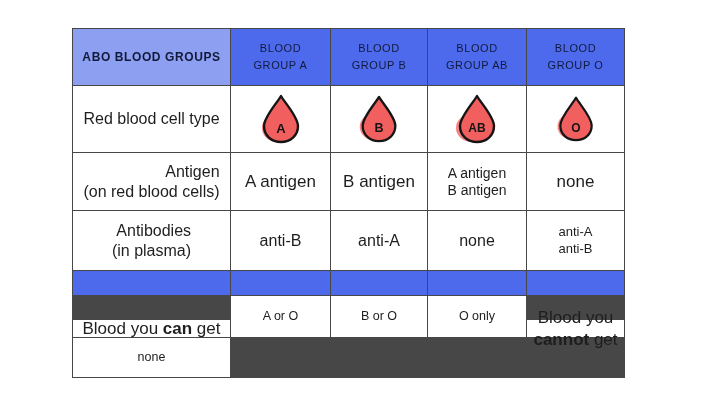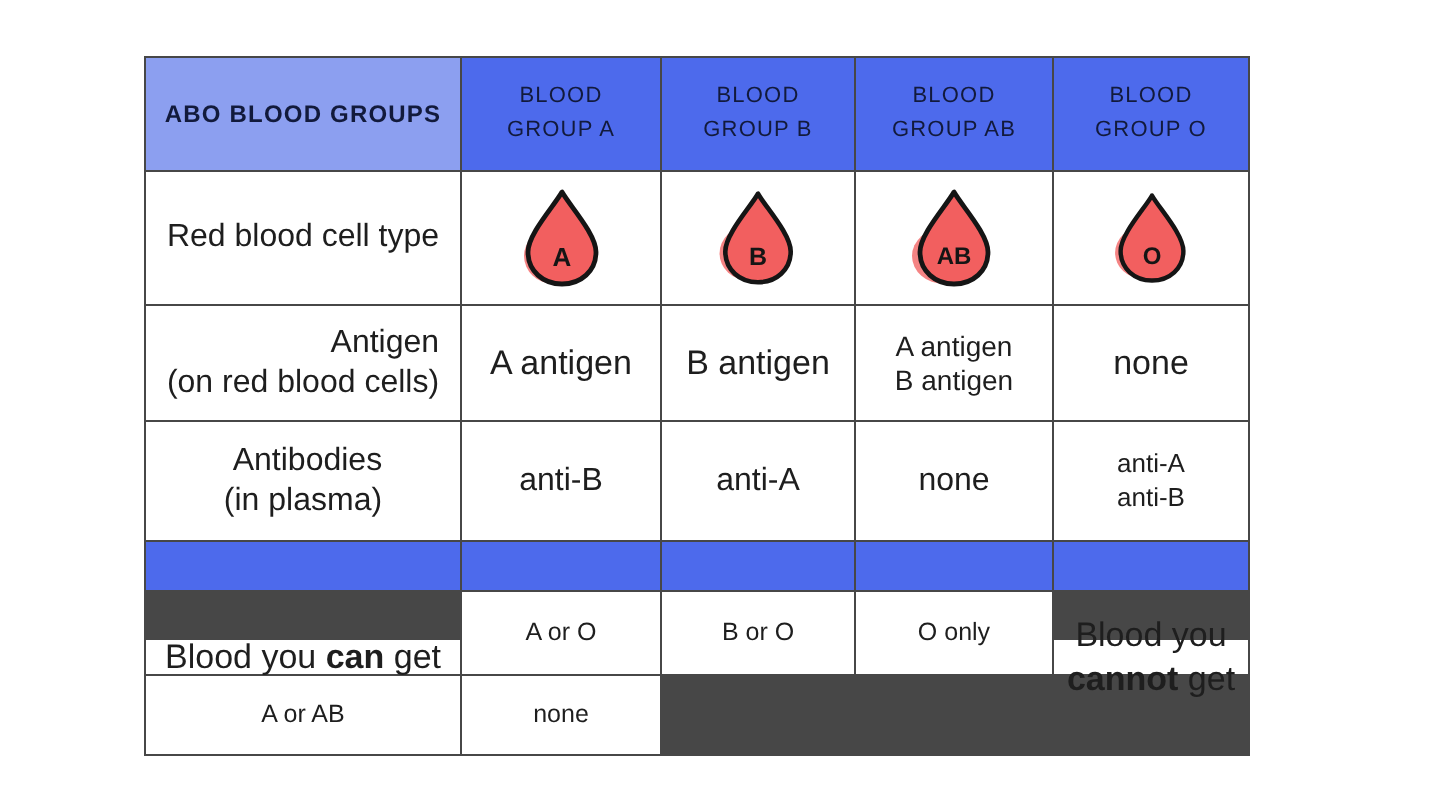--- a/index.html
+++ b/index.html
@@ -140,16 +140,15 @@
   <div class="cell small-label">
     <span><span>Blood you </span><span class="bold-word">can</span><span> get</span></span>
   </div>
   <div class="cell small-value">A or O</div>
   <div class="cell small-value">B or O</div>
   <div class="cell small-value">O only</div>
 
   <div class="cell small-label">
     <span><span>Blood you </span><span class="bold-word">cannot</span><span> get</span></span>
   </div>
-  <div class="cell small-value">A or AB</div>
   <div class="cell small-value">none</div>
 
 </div>
 
 </body></html>

